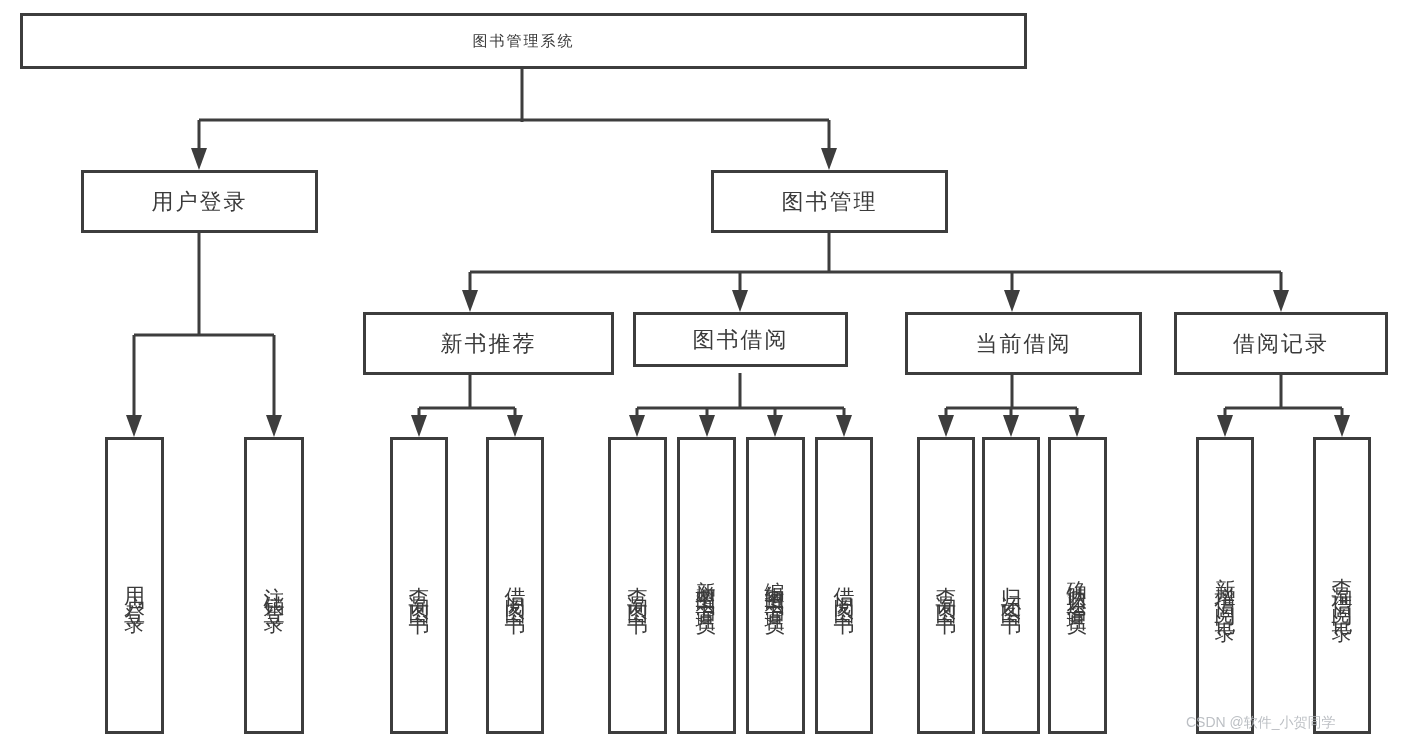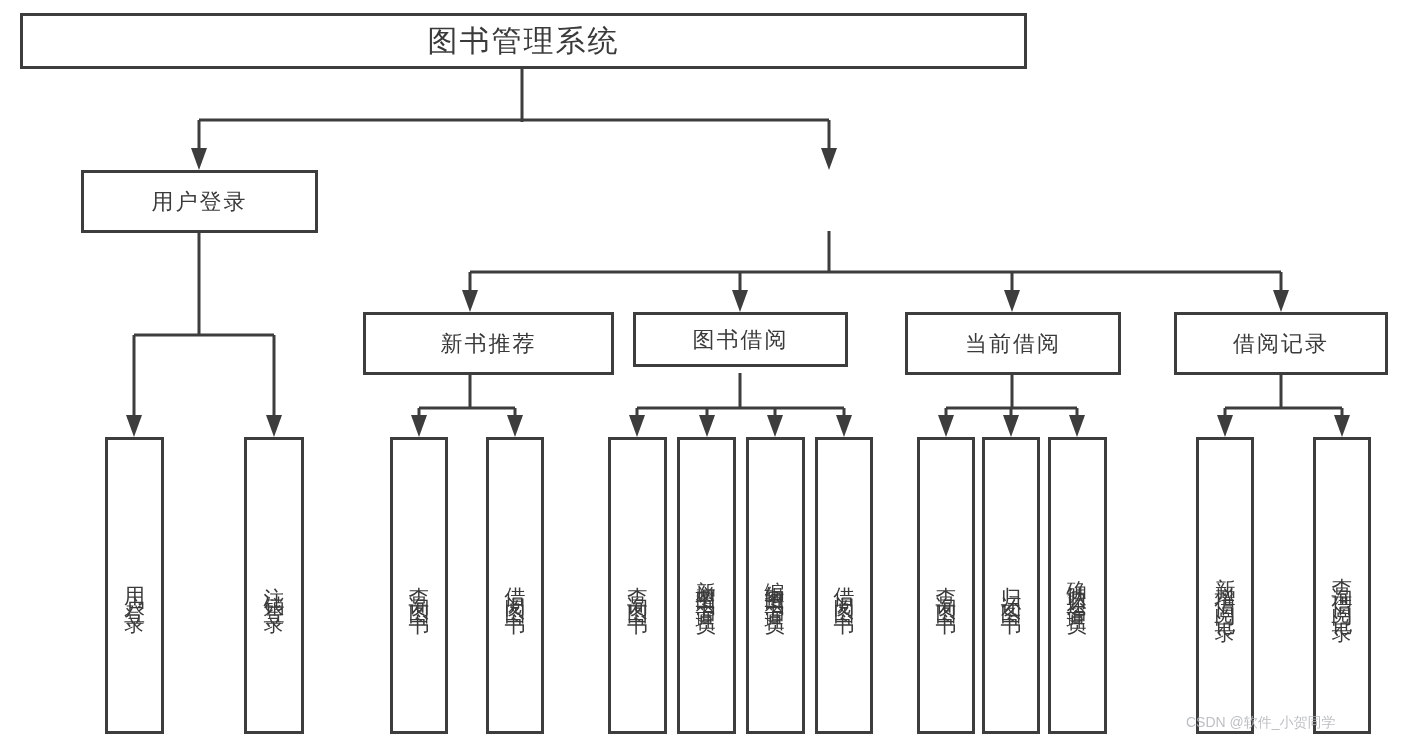--- a/index.html
+++ b/index.html
@@ -20,21 +20,21 @@
     position: absolute;
     box-sizing: border-box;
     border: 3px solid var(--line, #3d3d3d);
     background: #ffffff;
     color: var(--text, #3a3a3a);
     display: flex;
     align-items: center;
     justify-content: center;
   }
   .h { font-size: 22px; letter-spacing: 2px; }
-  .root { font-size: 30px; }
+  .root { font-size: 15px; }
   .v {
     writing-mode: vertical-rl;
     font-size: 21px;
     letter-spacing: 9px;
     padding-top: 4px;
   }
   .v.tight { letter-spacing: 5px; font-size: 20px; }
   #watermark {
     position: absolute;
     left: 1186px;
@@ -79,24 +79,25 @@
       <polygon points="1003,415 1019,415 1011,437"></polygon>
       <polygon points="1069,415 1085,415 1077,437"></polygon>
       <polygon points="1217,415 1233,415 1225,437"></polygon>
       <polygon points="1334,415 1350,415 1342,437"></polygon>
     </g>
   </svg>
 
   <div class="box h root" style="left:20px;top:13px;width:1007px;height:56px">图书管理系统</div>
 
   <div class="box h" style="left:81px;top:170px;width:237px;height:63px">用户登录</div>
+  <div class="box h" style="left:711px;top:170px;width:237px;height:63px">图书管理</div>
 
   <div class="box h" style="left:363px;top:312px;width:251px;height:63px">新书推荐</div>
   <div class="box h" style="left:633px;top:312px;width:215px;height:55px">图书借阅</div>
-  <div class="box h" style="left:905px;top:312px;width:216px;height:63px">当前借阅</div>
+  <div class="box h" style="left:905px;top:312px;width:237px;height:63px">当前借阅</div>
   <div class="box h" style="left:1174px;top:312px;width:214px;height:63px">借阅记录</div>
 
   <div class="box v" style="left:105px;top:437px;width:59px;height:297px">用户登录</div>
   <div class="box v" style="left:244px;top:437px;width:60px;height:297px">注销登录</div>
 
   <div class="box v" style="left:390px;top:437px;width:58px;height:297px">查询图书</div>
   <div class="box v" style="left:486px;top:437px;width:58px;height:297px">借阅图书</div>
 
   <div class="box v" style="left:608px;top:437px;width:59px;height:297px">查询图书</div>
   <div class="box v tight" style="left:677px;top:437px;width:59px;height:297px">新增图书（管理员）</div>

